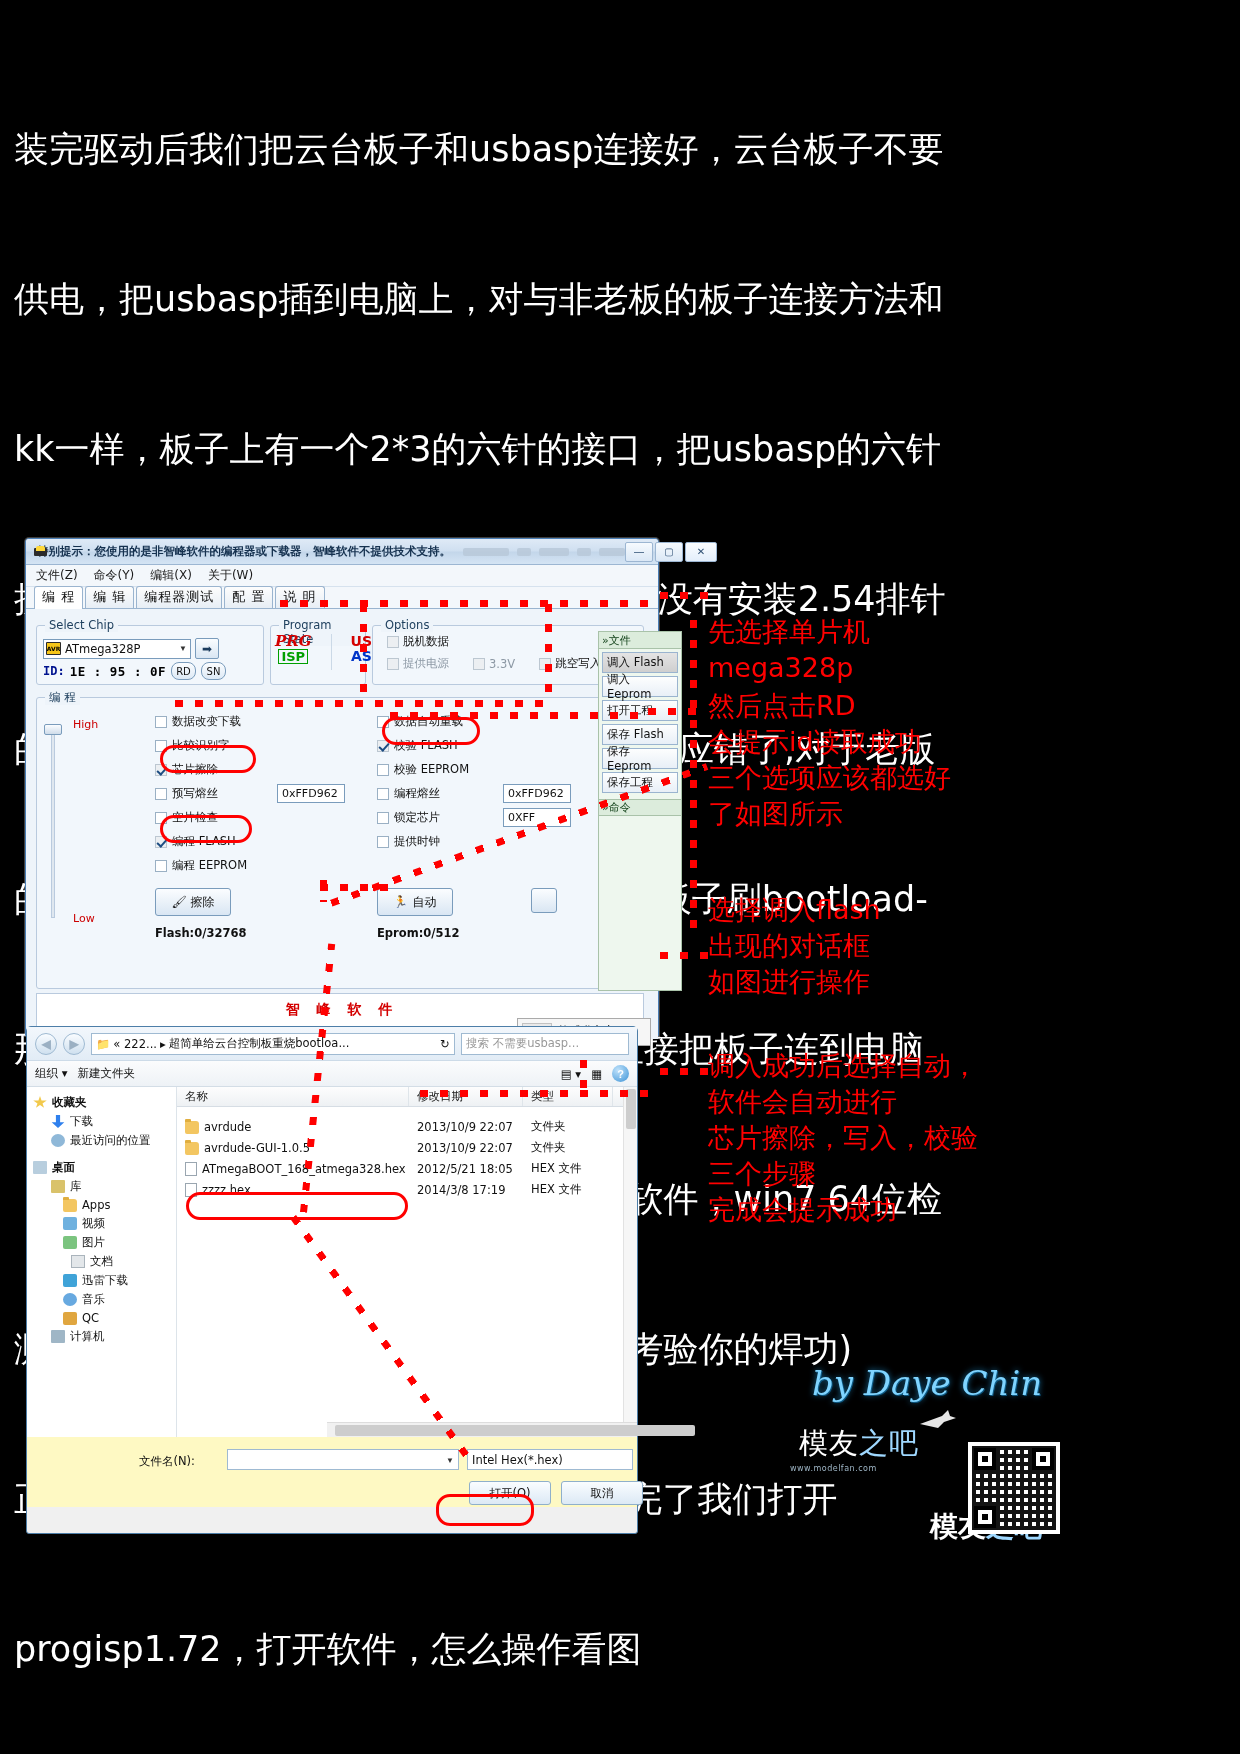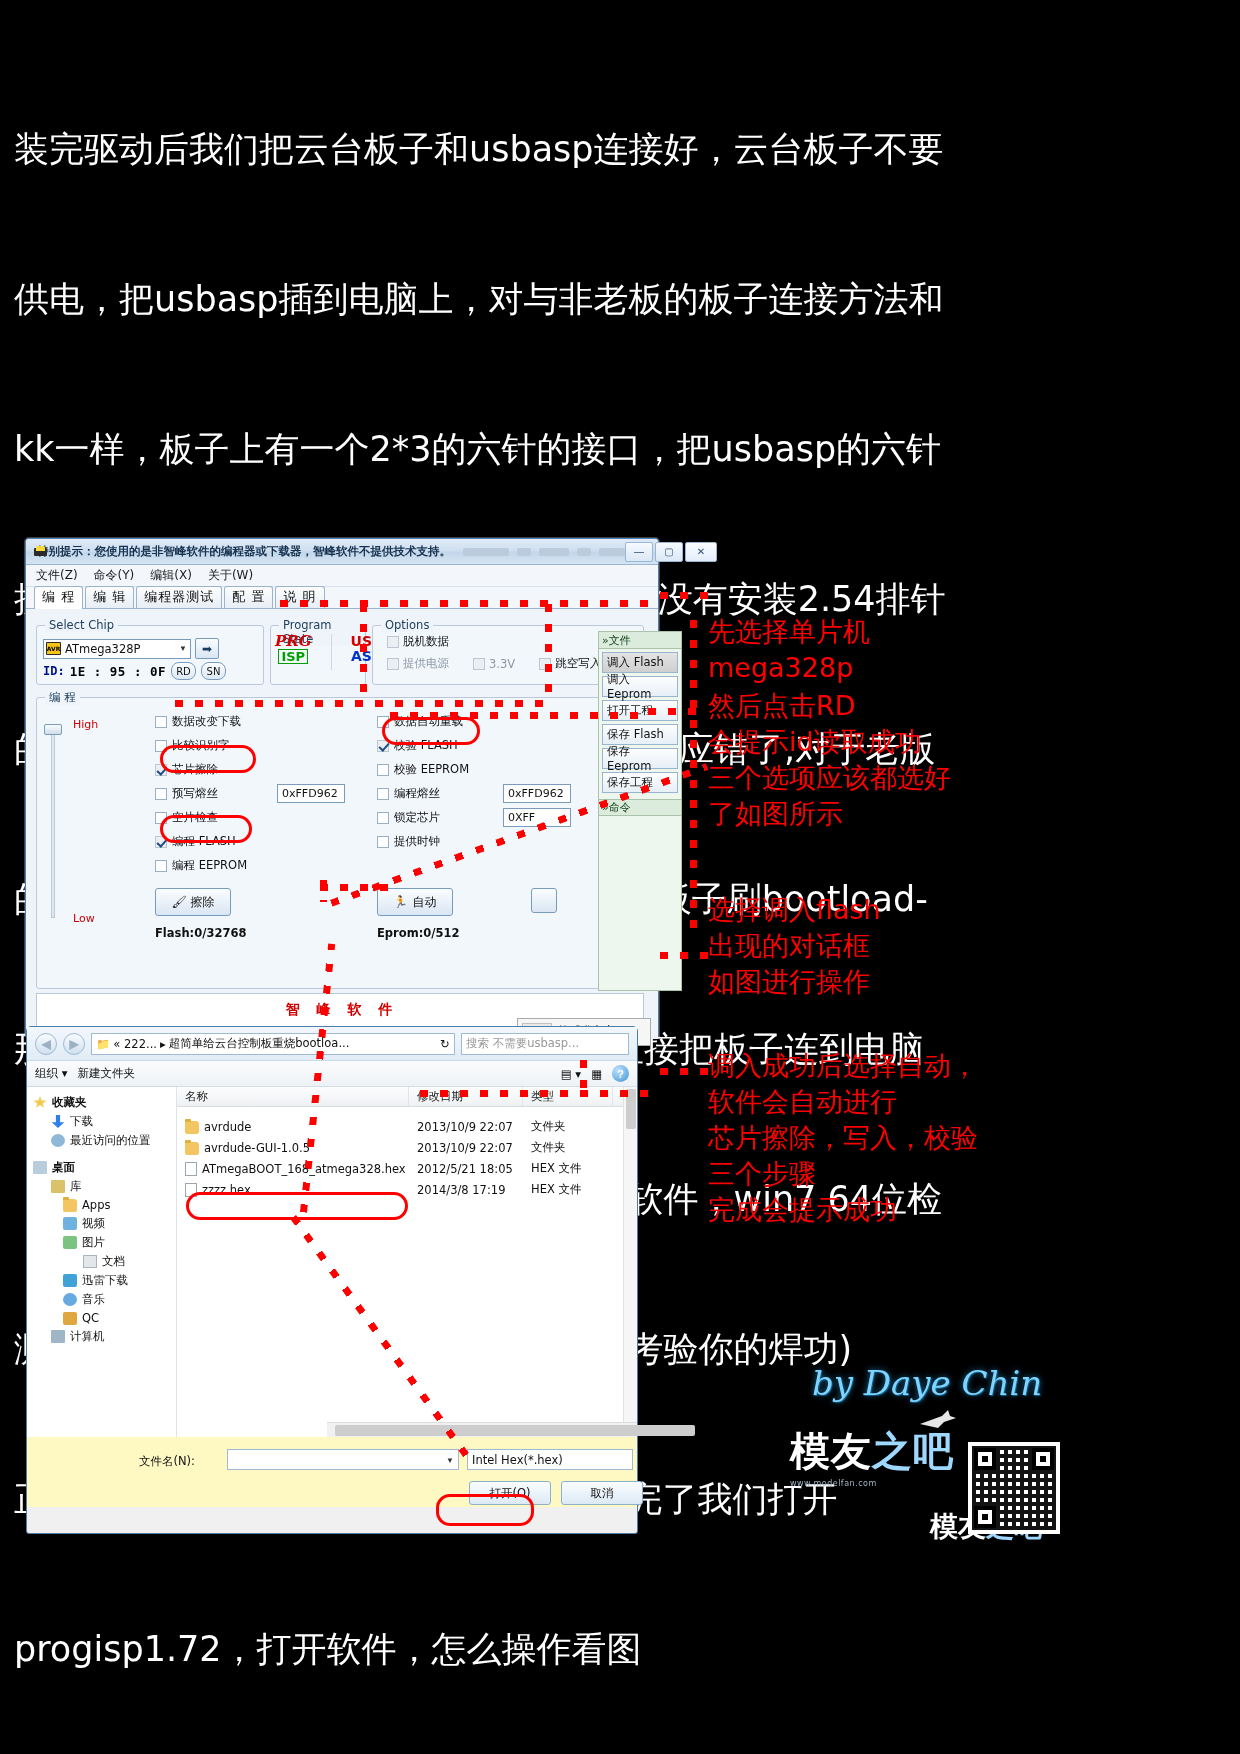--- a/index.html
+++ b/index.html
@@ -197,21 +197,21 @@
   .dash-h{height:7px;background:repeating-linear-gradient(90deg,#f00 0 8px,transparent 8px 20px);}
   .dash-v{width:7px;background:repeating-linear-gradient(180deg,#f00 0 8px,transparent 8px 20px);}
   .dash-d{height:7px;background:repeating-linear-gradient(90deg,#f00 0 8px,transparent 8px 22px);transform-origin:0 0;}
   .rbox{position:absolute;border:3px solid #ff0000;border-radius:14px;}
 
   
   #sig{position:absolute;left:812px;top:1363px;font-size:34px;color:#7fd4ff;
      font-family:"DejaVu Serif",serif;font-style:italic;
      text-shadow:0 0 6px #1d7fb5, 1px 1px 0 #0a4d73;}
   #logo{position:absolute;left:790px;top:1424px;width:200px;height:70px;}
-  #logo .cn{font-size:40px;color:#fff;font-family:"DejaVu Sans",sans-serif;font-weight:bold;letter-spacing:1px;}
+  #logo .cn{font-size:29px;color:#fff;font-family:"DejaVu Sans",sans-serif;font-weight:normal;letter-spacing:1px;margin-left:9px;}
   #logo .cn .b{color:#9fd8ff;}
   #logo .url{font-size:8px;color:#9fb6c6;letter-spacing:.5px;font-family:"DejaVu Sans",sans-serif;}
   #logo2{position:absolute;left:930px;top:1508px;}
   #logo2 .cn{font-size:28px;color:#fff;font-family:"DejaVu Sans",sans-serif;font-weight:bold;}
   #logo2 .cn .b{color:#9fd8ff;}
   .plane{position:absolute;width:40px;height:22px;}
   #qr{position:absolute;left:968px;top:1442px;width:92px;height:92px;background:#fff;padding:4px;}
   #qr .grid{width:100%;height:100%;
     background-image:
       repeating-linear-gradient(90deg,#000 0 4px,transparent 4px 8px),
@@ -490,21 +490,21 @@
           <span>Apps</span>
         </div>
       <div class="sd sub" style="padding-left:36px">
           <span class="ic vid"></span>
           <span>视频</span>
         </div>
       <div class="sd sub" style="padding-left:36px">
           <span class="ic pic"></span>
           <span>图片</span>
         </div>
-      <div class="sd sub" style="padding-left:56px">
+      <div class="sd sub" style="padding-left:44px">
           <span class="ic doc"></span>
           <span>文档</span>
         </div>
       <div class="sd sub" style="padding-left:36px">
           <span class="ic dl2"></span>
           <span>迅雷下载</span>
         </div>
       <div class="sd sub" style="padding-left:36px">
           <span class="ic mus"></span>
           <span>音乐</span>

